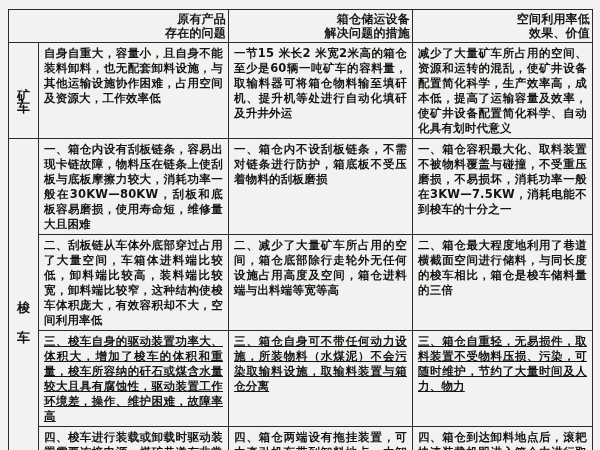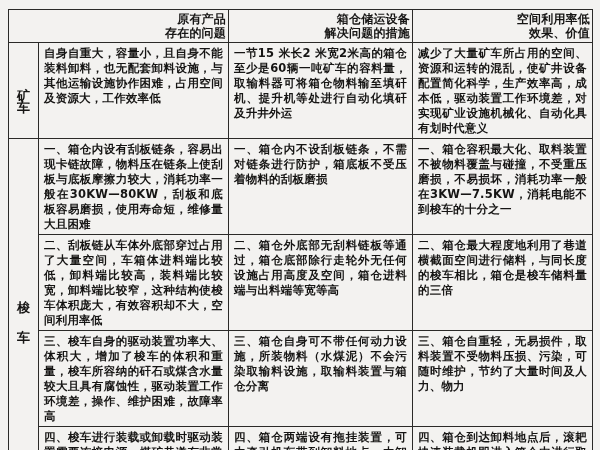--- a/index.html
+++ b/index.html
@@ -32,21 +32,21 @@
     white-space:pre-line;
   }
   col.c-group{width:30px;}
   col.c-problem{width:190px;}
   col.c-measure{width:184px;}
   col.c-effect{width:180px;}
   tr.r-head{height:28px;}
   tr.r-1{height:76px;}
   tr.r-2{height:89px;}
   tr.r-3{height:80px;}
-  tr.r-4{height:86px;}
+  tr.r-4{height:86px;text-decoration:underline;}
   tr.r-5{height:76px;}
   td.group-cell{
     text-align:center;vertical-align:middle;
     padding:0;
   }
   .vlabel{
     display:inline-block;
     writing-mode:vertical-lr;
     text-orientation:upright;
     font-size:13px;font-weight:bold;
@@ -73,35 +73,35 @@
       <th>空间利用率低
 效果、价值</th>
     </tr>
 
     <tr class="r-1">
       <td class="group-cell">
         <span class="vlabel sp-small">矿车</span>
       </td>
       <td>自身自重大，容量小，且自身不能装料卸料，也无配套卸料设施，与其他运输设施协作困难，占用空间及资源大，工作效率低</td>
       <td>一节15 米长2 米宽2米高的箱仓至少是60辆一吨矿车的容料量，取输料器可将箱仓物料输至填矸机、提升机等处进行自动化填矸及升井外运</td>
-      <td>减少了大量矿车所占用的空间、资源和运转的混乱，使矿井设备配置简化科学，生产效率高，成本低，驱动装置工作环境差，对实现矿业设施机械化、自动化具有划时代意义</td>
+      <td>减少了大量矿车所占用的空间、资源和运转的混乱，使矿井设备配置简化科学，生产效率高，成本低，提高了运输容量及效率，使矿井设备配置简化科学、自动化具有划时代意义</td>
     </tr>
 
     <tr class="r-2">
       <td class="group-cell" rowspan="4">
         <span class="vlabel sp-large">梭车</span>
       </td>
       <td>一、箱仓内设有刮板链条，容易出现卡链故障，物料压在链条上使刮板与底板摩擦力较大，消耗功率一般在30KW—80KW，刮板和底板容易磨损，使用寿命短，维修量大且困难</td>
       <td>一、箱仓内不设刮板链条，不需对链条进行防护，箱底板不受压着物料的刮板磨损</td>
       <td>一、箱仓容积最大化、取料装置不被物料覆盖与碰撞，不受重压磨损，不易损坏，消耗功率一般在3KW—7.5KW，消耗电能不到梭车的十分之一</td>
     </tr>
 
     <tr class="r-3">
       <td>二、刮板链从车体外底部穿过占用了大量空间，车箱体进料端比较低，卸料端比较高，装料端比较宽，卸料端比较窄，这种结构使梭车体积庞大，有效容积却不大，空间利用率低</td>
-      <td>二、箱仓外底部无刮料链板等通过，箱仓底部除行走轮外无任何设施占用高度及空间，箱仓进料端与出料端等宽等高</td>
+      <td>二、减少了大量矿车所占用的空间，箱仓底部除行走轮外无任何设施占用高度及空间，箱仓进料端与出料端等宽等高</td>
       <td>二、箱仓最大程度地利用了巷道横截面空间进行储料，与同长度的梭车相比，箱仓是梭车储料量的三倍</td>
     </tr>
 
     <tr class="r-4">
       <td>三、梭车自身的驱动装置功率大、体积大，增加了梭车的体积和重量，梭车所容纳的矸石或煤含水量较大且具有腐蚀性，驱动装置工作环境差，操作、维护困难，故障率高</td>
       <td>三、箱仓自身可不带任何动力设施，所装物料（水煤泥）不会污染取输料设施，取输料装置与箱仓分离</td>
       <td>三、箱仓自重轻，无易损件，取料装置不受物料压损、污染，可随时维护，节约了大量时间及人力、物力</td>
     </tr>
 
     <tr class="r-5">

